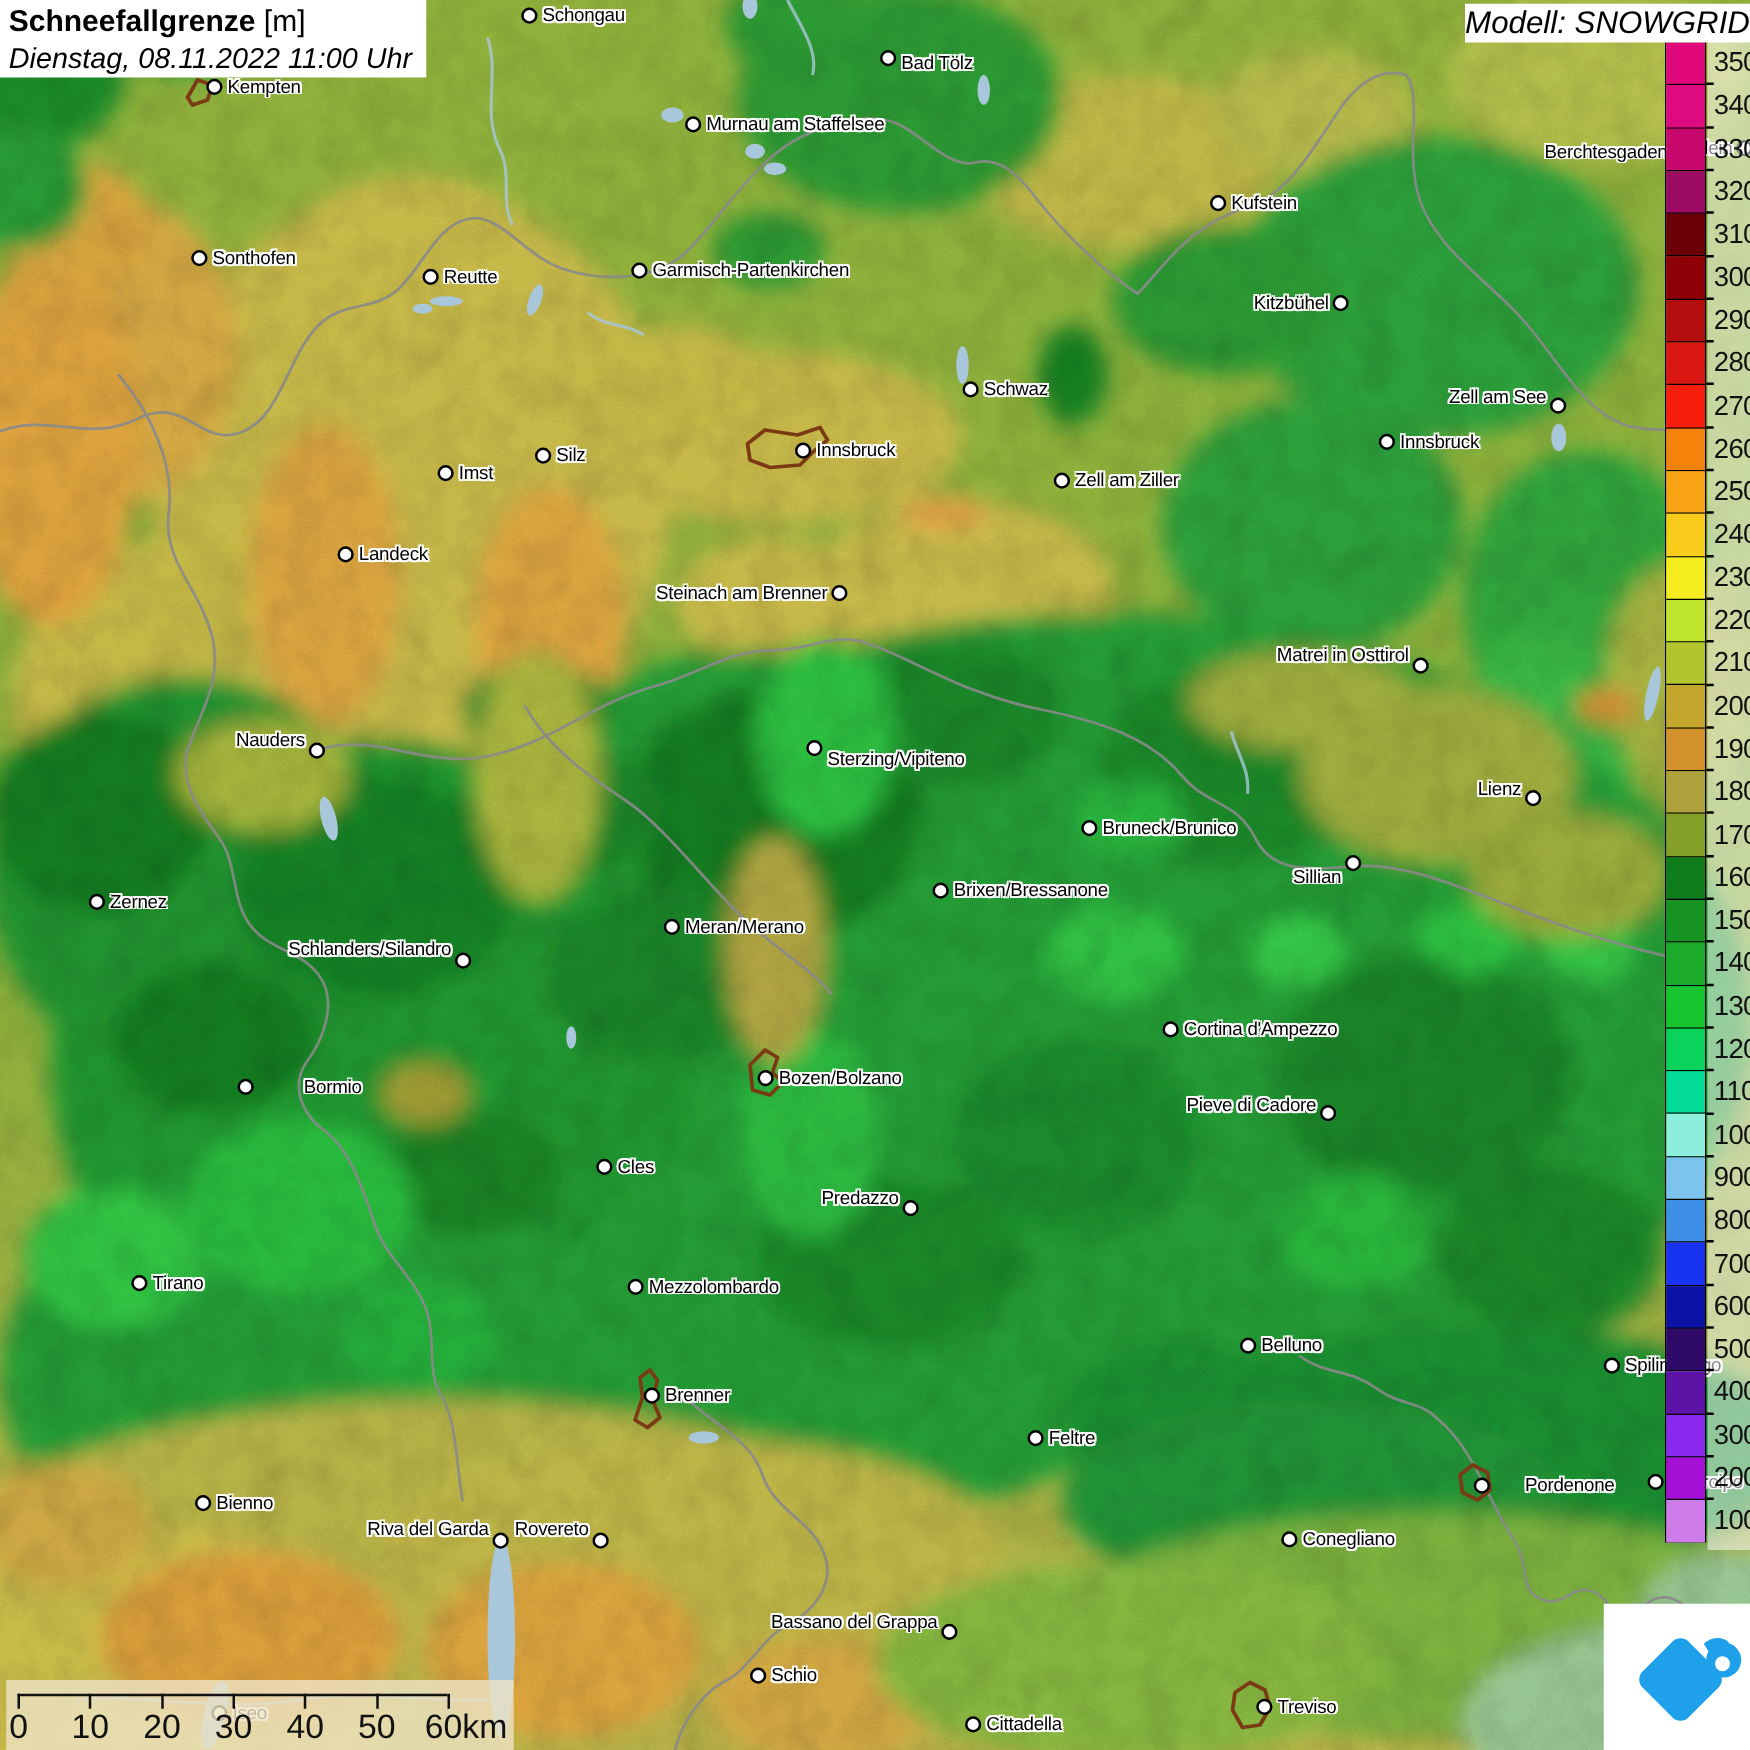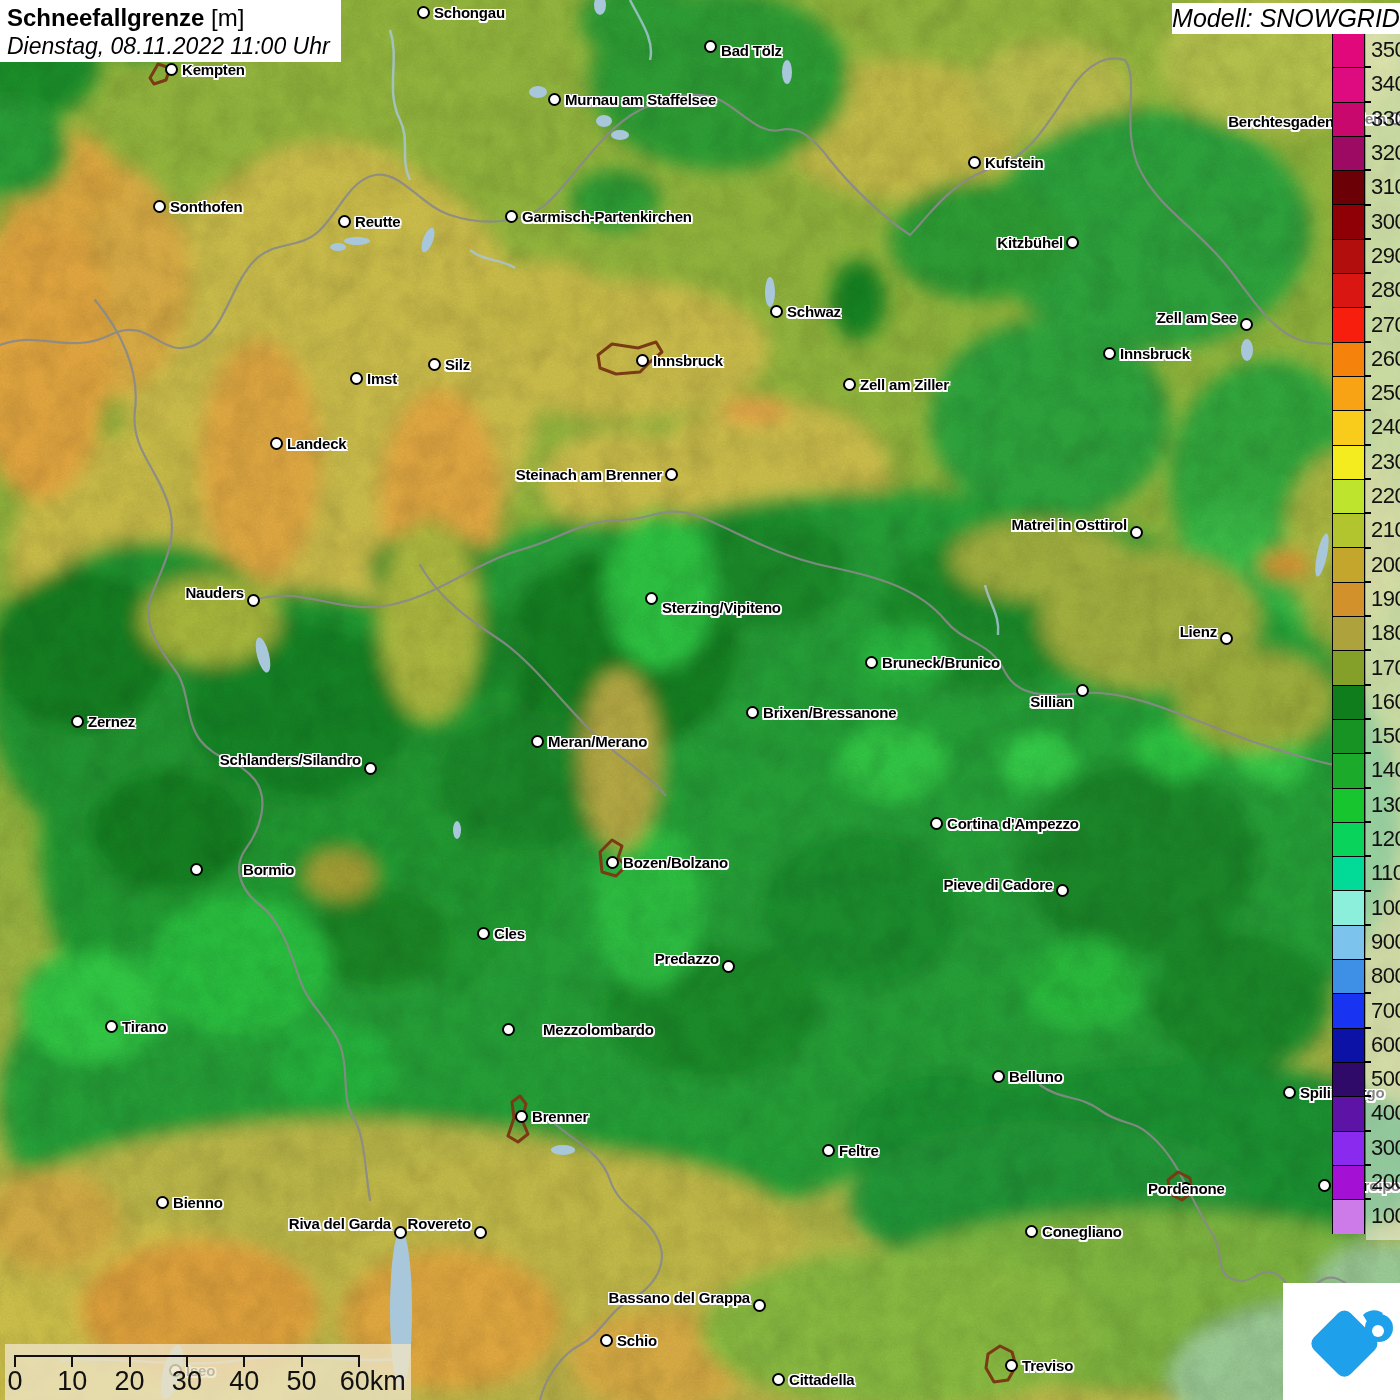--- a/index.html
+++ b/index.html
@@ -2,21 +2,21 @@
 <html><head>
 <meta charset="utf-8">
 <style>
   html,body{margin:0;padding:0;background:#777;}
   #stage{position:relative;width:1400px;height:1400px;overflow:hidden;
          font-family:"Liberation Sans",sans-serif;background:#96B73E;}
   #map-svg{position:absolute;left:0;top:0;}
   
   .cm{position:absolute;width:9px;height:9px;border-radius:50%;
       background:#fff;border:2.5px solid #000;box-sizing:content-box;}
-  .cl{position:absolute;font-size:15px;font-weight:bold;color:#000;
+  .cl{position:absolute;font-size:15px;font-weight:normal;color:#000;
       white-space:nowrap;letter-spacing:-0.2px;line-height:18px;
       text-shadow:-1.5px -1.5px 0 #fff,1.5px -1.5px 0 #fff,-1.5px 1.5px 0 #fff,
        1.5px 1.5px 0 #fff,0 -1.5px 0 #fff,0 1.5px 0 #fff,-1.5px 0 0 #fff,1.5px 0 0 #fff;}
   
   #legend-strip{position:absolute;left:1366px;top:33px;width:34px;height:1207px;
       background:rgba(255,255,255,0.52);}
   #legend-bar{position:absolute;left:1332px;top:33px;width:33px;
       border:1px solid #000;box-sizing:border-box;}
   .lseg{width:100%;box-sizing:border-box;border-bottom:1px solid #000;}
   .lseg:last-child{border-bottom:none;}
@@ -301,33 +301,33 @@
       <span class="cl" style="top: 861px; left: 207px; margin-left: 36px;">Bormio</span>
       <div class="cm" style="left: 1056px; top: 884px;"></div>
       <span class="cl" style="top: 876px; right: 347px; margin-left: 39px;">Pieve di Cadore</span>
       <div class="cm" style="left: 477px; top: 927px;"></div>
       <span class="cl" style="top: 925px; left: 494px;">Cles</span>
       <div class="cm" style="left: 722px; top: 960px;"></div>
       <span class="cl" style="top: 950px; right: 681px;">Predazzo</span>
       <div class="cm" style="left: 105px; top: 1020px;"></div>
       <span class="cl" style="top: 1018px; left: 122px;">Tirano</span>
       <div class="cm" style="left: 502px; top: 1023px;"></div>
-      <span class="cl" style="top: 1021px; left: 519px; margin-left: 24px;">Mezzolombardo</span>
+      <span class="cl" style="top: 1021px; left: 519px;">Mezzolombardo</span>
       <div class="cm" style="left: 992px; top: 1070px;"></div>
       <span class="cl" style="top: 1068px; left: 1009px;">Belluno</span>
       <div class="cm" style="left: 1283px; top: 1086px;"></div>
       <span class="cl" style="top: 1084px; left: 1300px;">Spilimbergo</span>
       <div class="cm" style="left: 515px; top: 1110px;"></div>
       <span class="cl" style="top: 1108px; left: 532px;">Brenner</span>
       <div class="cm" style="left: 822px; top: 1144px;"></div>
       <span class="cl" style="top: 1142px; left: 839px;">Feltre</span>
       <div class="cm" style="left: 1318px; top: 1179px;"></div>
       <span class="cl" style="top: 1177px; left: 1335px;">Codroipo</span>
       <div class="cm" style="left: 1179px; top: 1182px;"></div>
-      <span class="cl" style="top: 1180px; left: 1128px; padding-left: 20px;">Pordenone</span>
+      <span class="cl" style="top: 1180px; left: 1200px; padding-left: 20px;">Pordenone</span>
       <div class="cm" style="left: 156px; top: 1196px;"></div>
       <span class="cl" style="top: 1194px; left: 173px;">Bienno</span>
       <div class="cm" style="left: 1025px; top: 1225px;"></div>
       <span class="cl" style="top: 1223px; left: 1042px;">Conegliano</span>
       <div class="cm" style="left: 394px; top: 1226px;"></div>
       <span class="cl" style="top: 1215px; right: 1009px;">Riva del Garda</span>
       <div class="cm" style="left: 474px; top: 1226px;"></div>
       <span class="cl" style="top: 1215px; right: 929px;">Rovereto</span>
       <div class="cm" style="left: 753px; top: 1299px;"></div>
       <span class="cl" style="top: 1289px; right: 650px;">Bassano del Grappa</span>

